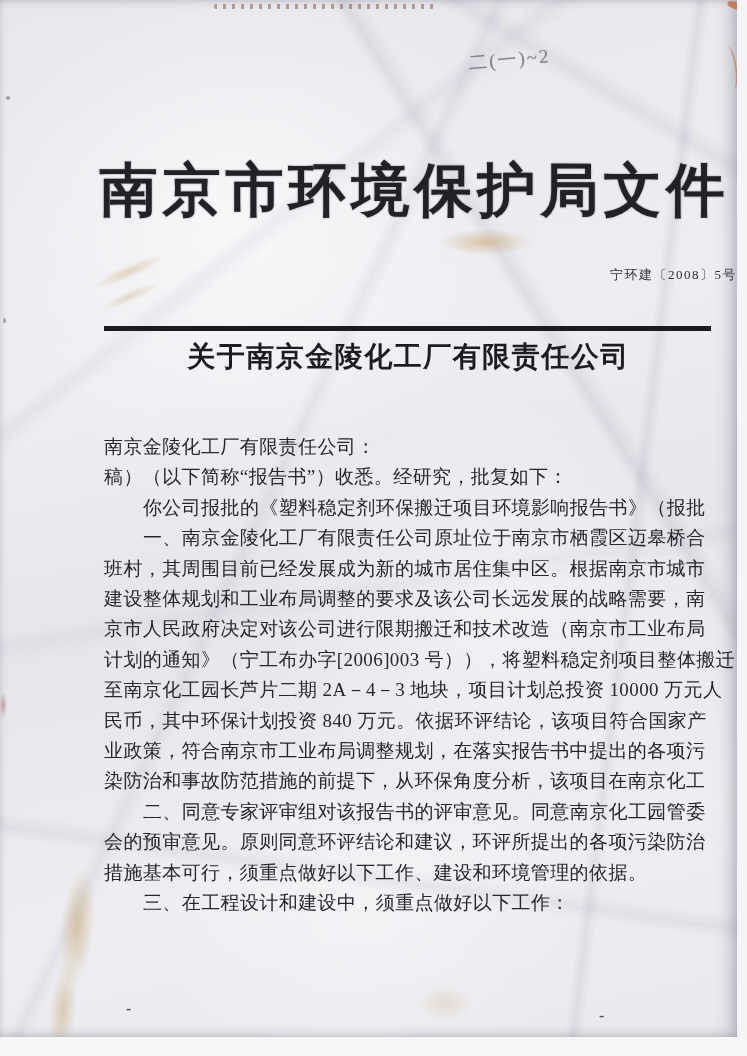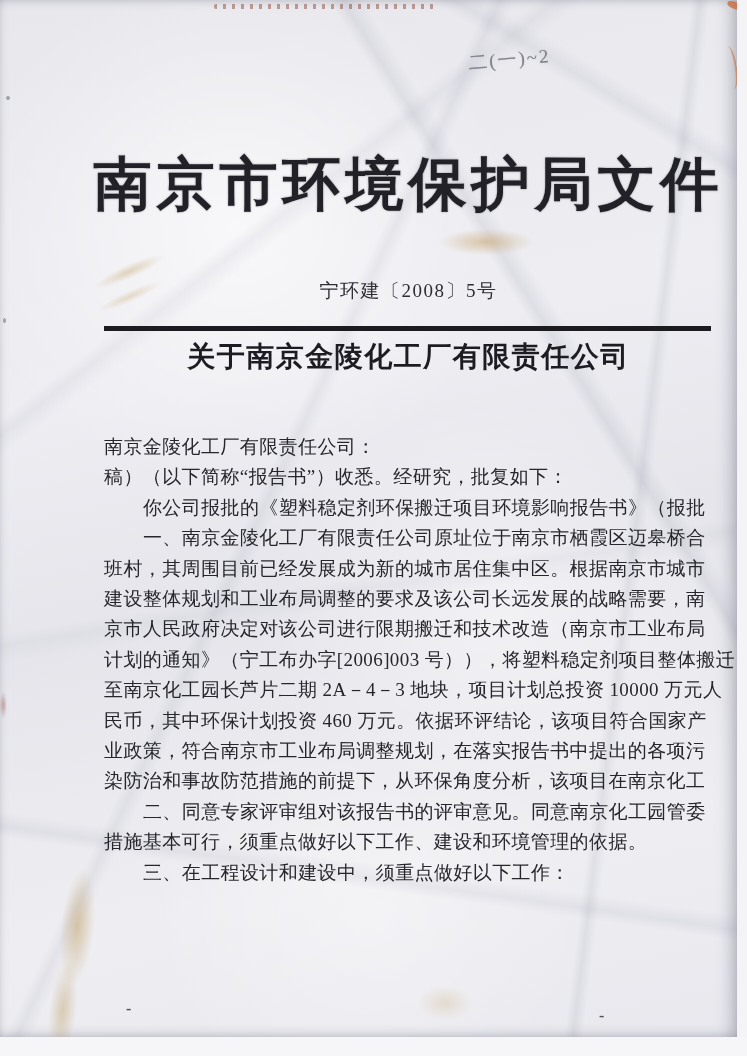--- a/index.html
+++ b/index.html
@@ -81,29 +81,29 @@
   .speck-b { left:3px;  top:318px; width:3px; height:5px; }
 
   .handwriting {
     position:absolute; left:468px; top:42px; width:190px;
     font-size:19px; letter-spacing:2px; color:#83838d;
     transform:rotate(-5deg);
     text-shadow:0 0 1px rgba(130,130,140,0.5);
   }
 
   .doc-title {
-    position:absolute; left:80px; top:146px; width:657px; margin:0;
+    position:absolute; left:80px; top:146px; width:657px; margin:6px;
     text-align:center; font-size:58px; font-weight:bold; letter-spacing:5px;
     color:#212127; text-shadow:0 0 2px rgba(25,25,35,0.45);
     font-family:"Liberation Serif","DejaVu Serif",serif; white-space:nowrap;
   }
 
   .doc-number {
-    position:absolute; left:80px; top:266px; width:657px; text-align:center;
-    font-size:19px; letter-spacing:1.5px; color:#2d2d34;margin-top:12px;
+    position:absolute; left:80px; top:266px; width:657px; text-align:right;
+    font-size:13px; letter-spacing:1.5px; color:#2d2d34;
   }
 
   .rule {
     position:absolute; left:104px; top:326px; width:607px; height:5px;
     background:#1b1b20;
   }
 
   .subject {
     position:absolute; left:80px; top:341px; width:657px; text-align:center;
     font-weight:bold; color:#1c1c22; letter-spacing:1.5px;
@@ -166,24 +166,25 @@
     <div class="doc-body">
       <div class="bline">南京金陵化工厂有限责任公司：</div>
       <div class="bline">稿）（以下简称“报告书”）收悉。经研究，批复如下：</div>
       <div class="bline ind">你公司报批的《塑料稳定剂环保搬迁项目环境影响报告书》（报批</div>
       <div class="bline ind">一、南京金陵化工厂有限责任公司原址位于南京市栖霞区迈皋桥合</div>
       <div class="bline">班村，其周围目前已经发展成为新的城市居住集中区。根据南京市城市</div>
       <div class="bline">建设整体规划和工业布局调整的要求及该公司长远发展的战略需要，南</div>
       <div class="bline">京市人民政府决定对该公司进行限期搬迁和技术改造（南京市工业布局</div>
       <div class="bline">计划的通知》（宁工布办字[2006]003 号）），将塑料稳定剂项目整体搬迁</div>
       <div class="bline">至南京化工园长芦片二期 2A－4－3 地块，项目计划总投资 10000 万元人</div>
-      <div class="bline">民币，其中环保计划投资 460 万元。依据环评结论，该项目符合国家产</div>
+      <div class="bline">民币，其中环保计划投资 840 万元。依据环评结论，该项目符合国家产</div>
       <div class="bline">业政策，符合南京市工业布局调整规划，在落实报告书中提出的各项污</div>
       <div class="bline">染防治和事故防范措施的前提下，从环保角度分析，该项目在南京化工</div>
       <div class="bline ind">二、同意专家评审组对该报告书的评审意见。同意南京化工园管委</div>
+      <div class="bline">会的预审意见。原则同意环评结论和建议，环评所提出的各项污染防治</div>
       <div class="bline">措施基本可行，须重点做好以下工作、建设和环境管理的依据。</div>
       <div class="bline ind">三、在工程设计和建设中，须重点做好以下工作：</div>
     </div>
 
     <div class="footer-mark fm-left">-</div>
     <div class="footer-mark fm-right">-</div>
 
   </div>
 
   <div class="scan-strip-right"></div>

